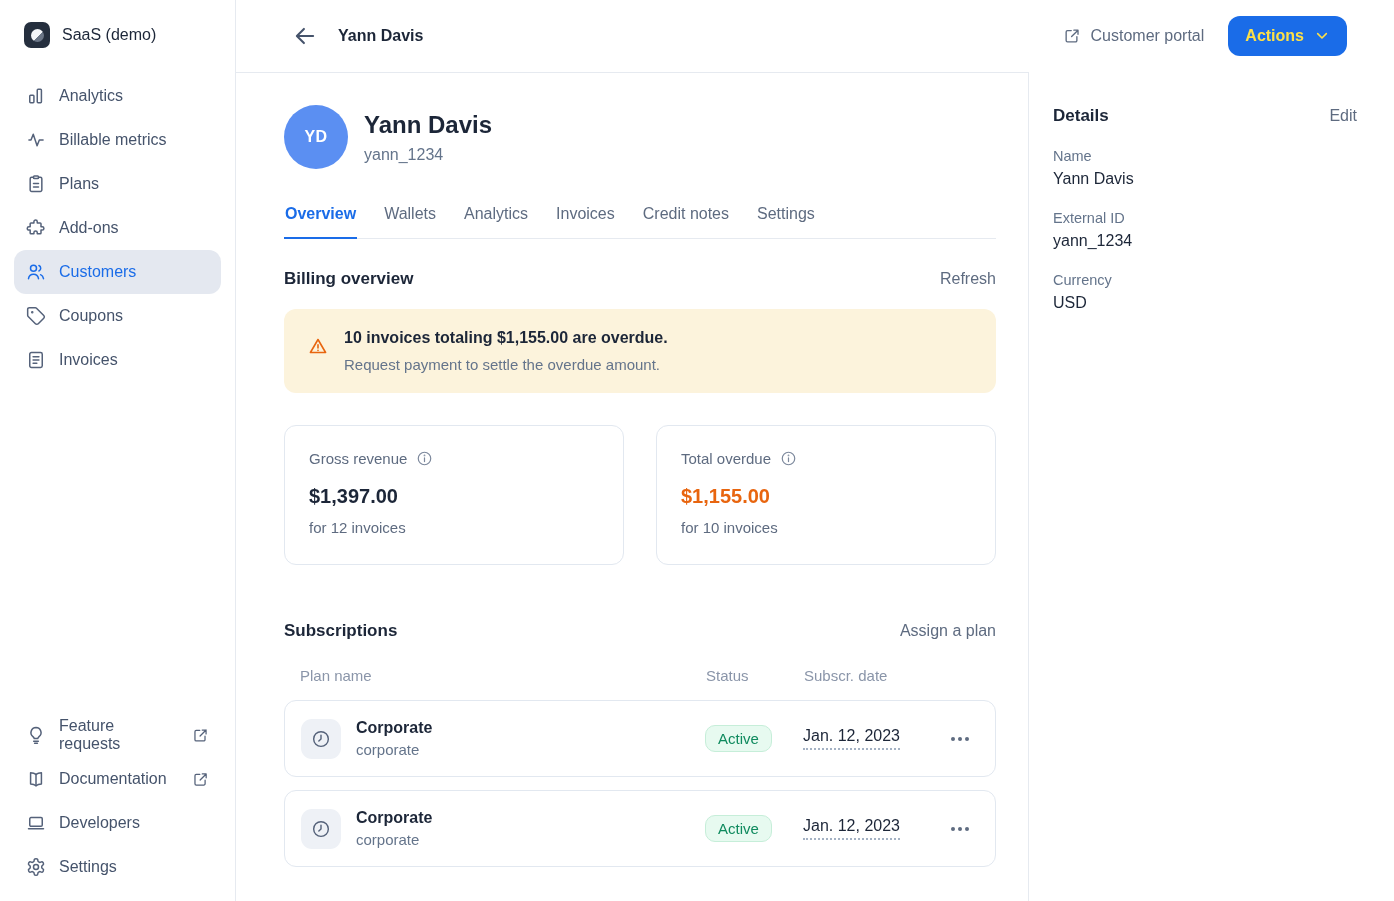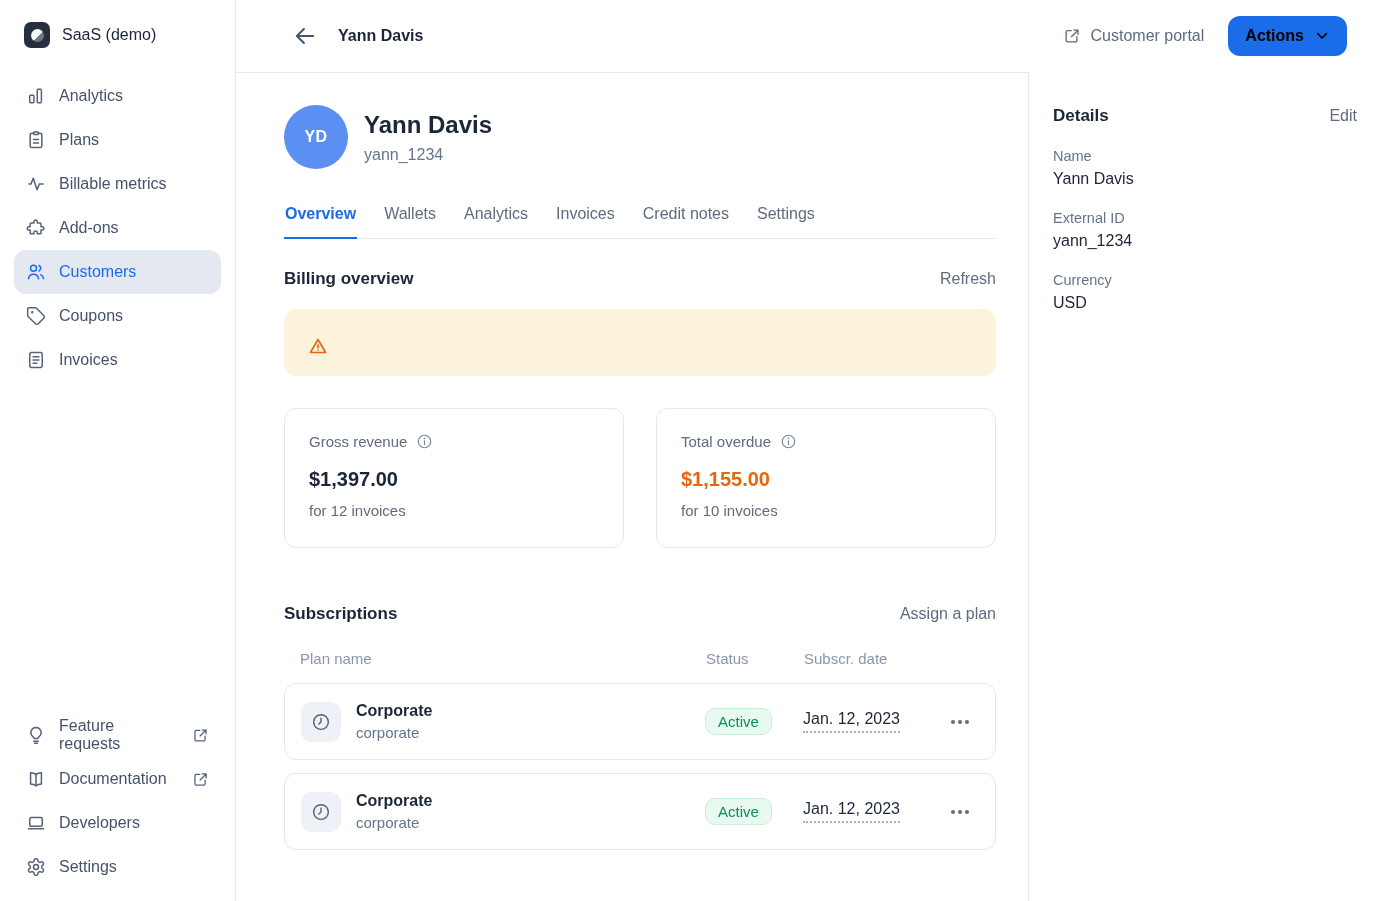--- a/index.html
+++ b/index.html
@@ -32,21 +32,21 @@
   .topbar { height:72px; flex:0 0 72px; display:flex; align-items:center;
     padding:0 47px 0 56px; }
   .back-btn { width:26px; height:26px; border:none; background:none; color:#45536b;
     cursor:pointer; padding:0; }
   .topbar-title { font-size:16px; font-weight:600; margin-left:20px; color:#1c2638; }
   .topbar-actions { margin-left:auto; display:flex; align-items:center; gap:24px; }
   .portal-link { display:flex; align-items:center; gap:10px; color:#5e6b80;
     font-size:16px; cursor:pointer; text-decoration:none; }
   .portal-link .ic { width:18px; height:18px; }
   .actions-btn { display:flex; align-items:center; gap:10px; height:40px; padding:0 17px;
-    border:none; border-radius:12px; background:#1a6ce8; color:#000000; font-size:16px;
+    border:none; border-radius:12px; background:#1a6ce8; color:#fde047; font-size:16px;
     font-weight:600; font-family:inherit; cursor:pointer; }
   .actions-btn .ic { width:16px; height:16px; }
 
   .body-row { flex:1; display:flex; min-height:0; }
   .main-col { flex:1; min-width:0; border-top:1px solid #e6eaf0;
     padding:32px 32px 0 48px; overflow:hidden; }
   .details-panel { width:366px; flex:0 0 366px; border-left:1px solid #e6eaf0;
     padding:34px 37px 0 24px; }
 
   
@@ -203,32 +203,32 @@
         <span class="ic">
             <svg class="sym" viewBox="0 0 24 24">
               <use href="#g-bars"></use>
             </svg>
           </span>
         <span>Analytics</span>
       </div>
       <div class="nav-item">
         <span class="ic">
             <svg class="sym" viewBox="0 0 24 24">
+              <use href="#g-activity"></use>
+            </svg>
+          </span>
+        <span>Billable metrics</span>
+      </div>
+      <div class="nav-item">
+        <span class="ic">
+            <svg class="sym" viewBox="0 0 24 24">
               <use href="#g-clipboard"></use>
             </svg>
           </span>
         <span>Plans</span>
-      </div>
-      <div class="nav-item">
-        <span class="ic">
-            <svg class="sym" viewBox="0 0 24 24">
-              <use href="#g-activity"></use>
-            </svg>
-          </span>
-        <span>Billable metrics</span>
       </div>
       <div class="nav-item">
         <span class="ic">
             <svg class="sym" viewBox="0 0 24 24">
               <use href="#g-puzzle"></use>
             </svg>
           </span>
         <span>Add-ons</span>
       </div>
       <div class="nav-item active">
@@ -359,20 +359,24 @@
           <div class="section-title">Billing overview</div>
           <button class="link-btn">Refresh</button>
         </div>
 
         <div class="alert">
           <span class="ic">
               <svg class="sym" viewBox="0 0 24 24">
                 <use href="#g-warning"></use>
               </svg>
             </span>
+          <div>
+            <div class="alert-title">10 invoices totaling $1,155.00 are overdue.</div>
+            <div class="alert-sub">Request payment to settle the overdue amount.</div>
+          </div>
         </div>
 
         <div class="metrics">
           <div class="metric-card">
             <div class="metric-label">
               <span>Gross revenue</span>
               <span class="ic">
                   <svg class="sym" viewBox="0 0 24 24">
                     <use href="#g-info"></use>
                   </svg>

